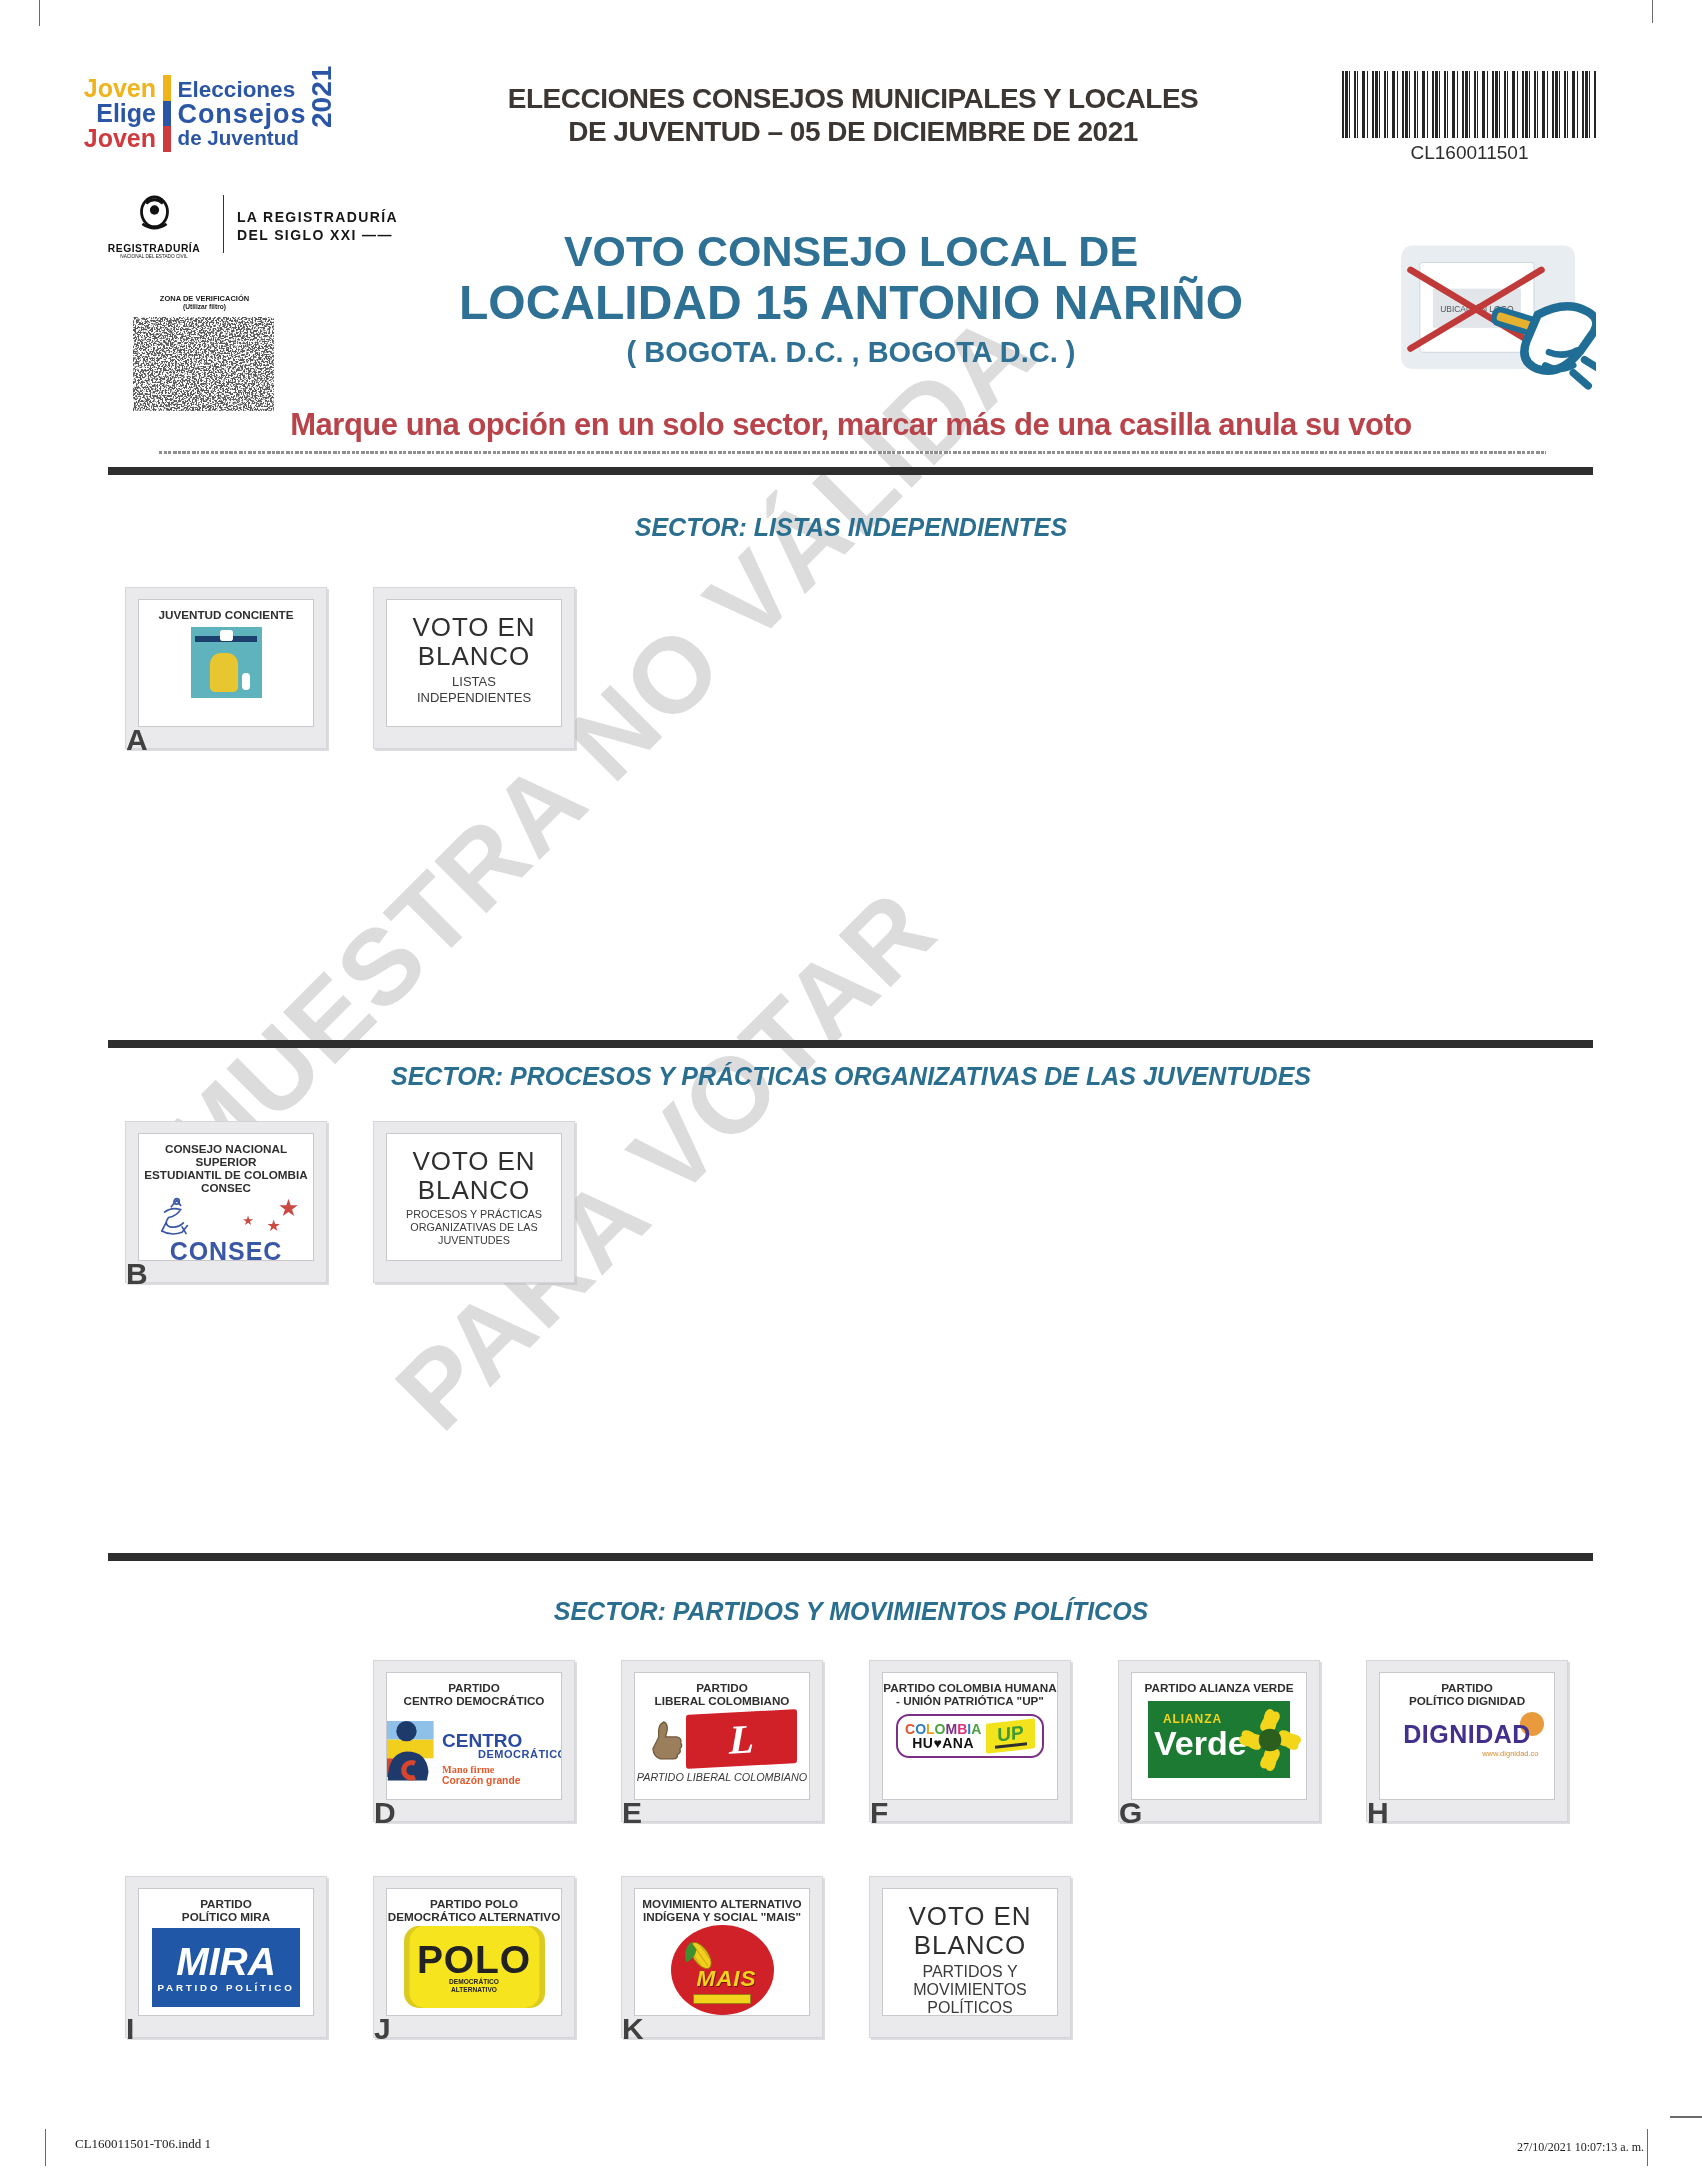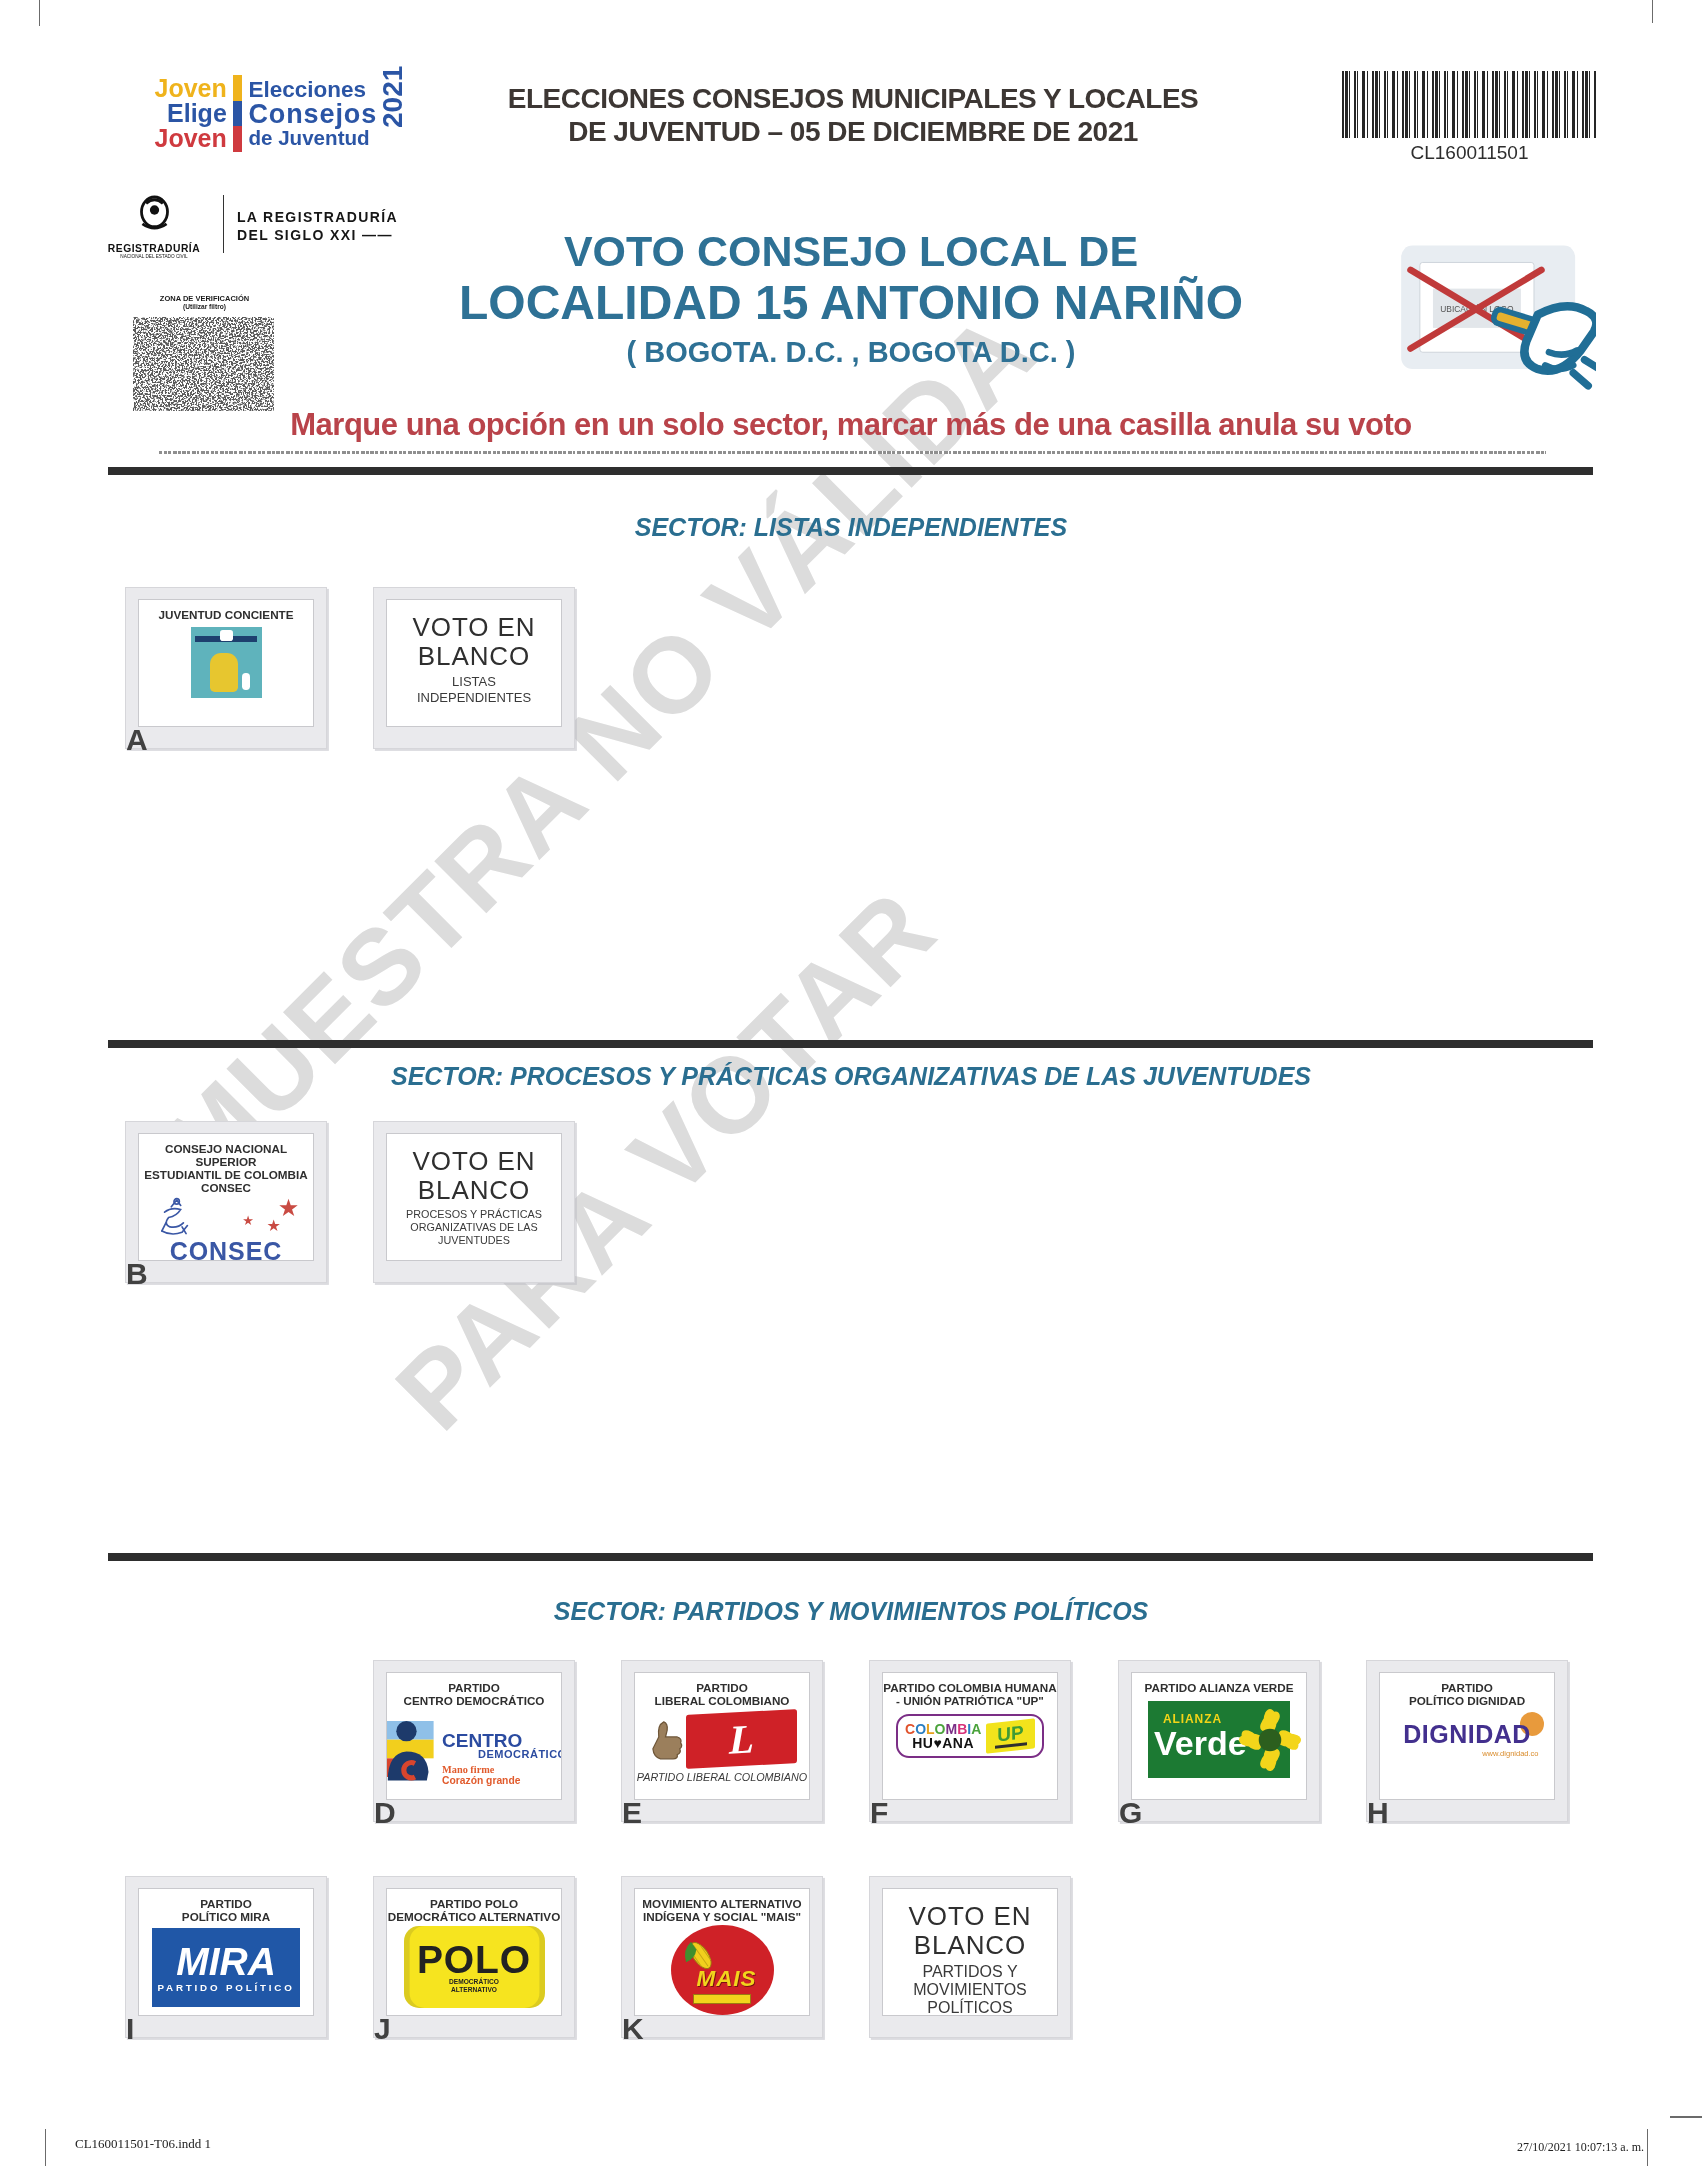--- a/index.html
+++ b/index.html
@@ -138,21 +138,21 @@
   <div class="wm" style="left:23.4px;top:714px;width:1096px;">MUESTRA NO VÁLIDA</div>
   <div class="wm" style="left:300px;top:1098px;width:731px;">PARA VOTAR</div>
 
   <div class="crop" style="left:39px;top:0;width:0.9px;height:26px;"></div>
   <div class="crop" style="left:1652px;top:0;width:0.9px;height:22.5px;"></div>
   <div class="crop" style="left:45px;top:2129px;width:0.9px;height:37px;"></div>
   <div class="crop" style="left:1647px;top:2129px;width:0.9px;height:37px;"></div>
   <div class="crop" style="left:1670px;top:2116px;width:33px;height:1.9px;"></div>
 
   <div class="abs brand">
-    <div style="display:flex;align-items:center;justify-content:flex-end;">
+    <div style="display:flex;align-items:center;">
       <div>
         <div class="jline j1">Joven</div>
         <div class="jline j2">Elige</div>
         <div class="jline j3">Joven</div>
       </div>
       <div class="flagbar">
         <div style="background:#efb31c"></div>
           <div style="background:#2b55a5"></div>
           <div style="background:#cf3a3f"></div>
       </div>

